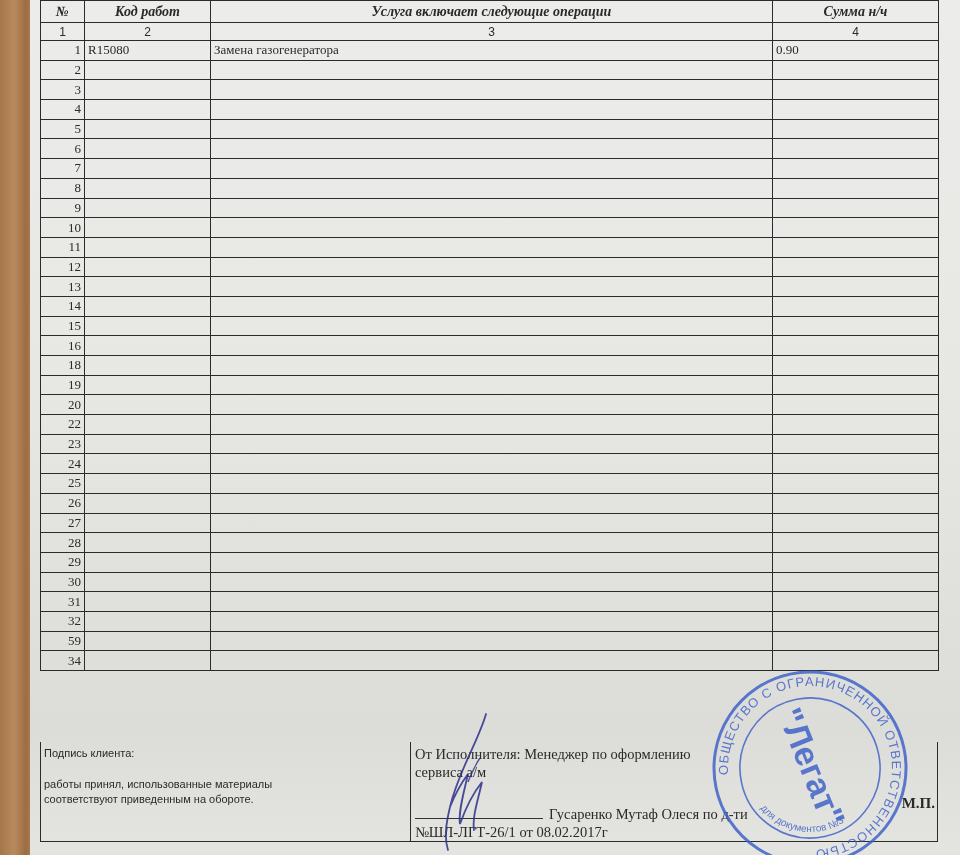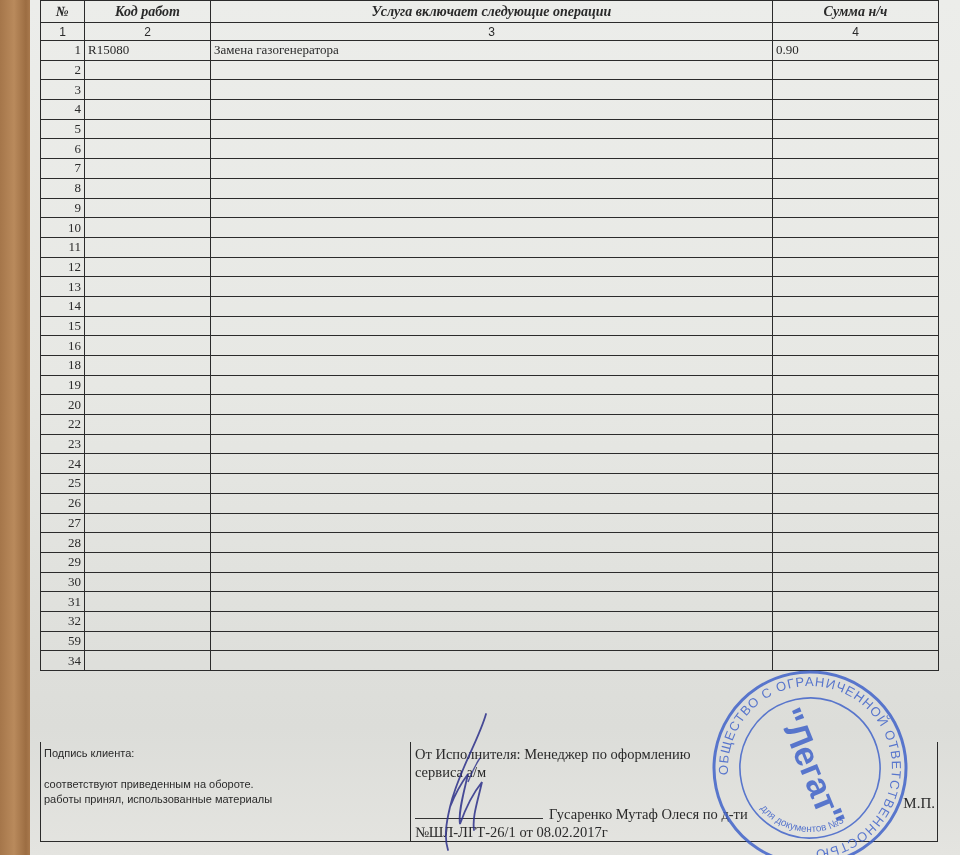--- a/index.html
+++ b/index.html
@@ -40,21 +40,21 @@
     width: 370px; border-right: 1.6px solid #2b2b2b; padding: 4px 3px;
     font-family: "Liberation Sans", sans-serif; font-size: 11px; line-height: 15px;
   }
   .foot-left .gap { height: 16px; }
   .foot-right {
     flex: 1; padding: 3px 4px; font-size: 14.5px; line-height: 18px; position: relative;
   }
   .foot-right .line2 { margin-bottom: 24px; }
   .sig-blank { display: inline-block; width: 128px; border-bottom: 1px solid #333; margin-right: 6px; height: 12px; vertical-align: baseline; }
   .mp {
-    position: absolute; right: 2px; top: 52px; font-weight: normal; font-size: 15px;
+    position: absolute; right: 2px; top: 52px; font-weight: bold; font-size: 15px;
   }
   .stamp {
     position: absolute; left: 705px; top: 668px; width: 210px; height: 200px; pointer-events: none;
   }
   .signature {
     position: absolute; left: 428px; top: 712px; width: 80px; height: 140px; pointer-events: none;
   }
 </style>
 </head>
 <body>
@@ -277,22 +277,22 @@
           <td class="sum"></td>
         </tr>
       </tbody>
   </table>
 </div>
 
 <div class="footer">
   <div class="foot-left">
     <div>Подпись клиента:</div>
     <div class="gap"></div>
+    <div>работы принял, использованные материалы</div>
     <div>соответствуют приведенным на обороте.</div>
-    <div>работы принял, использованные материалы</div>
   </div>
   <div class="foot-right">
     <div>От Исполнителя: Менеджер по оформлению</div>
     <div class="line2">сервиса а/м</div>
     <div>
       <span class="sig-blank"></span><span>Гусаренко Мутаф Олеся по д-ти</span>
     </div>
     <div>№ШЛ-ЛГТ-26/1 от 08.02.2017г</div>
     <div class="mp">М.П.</div>
   </div>

